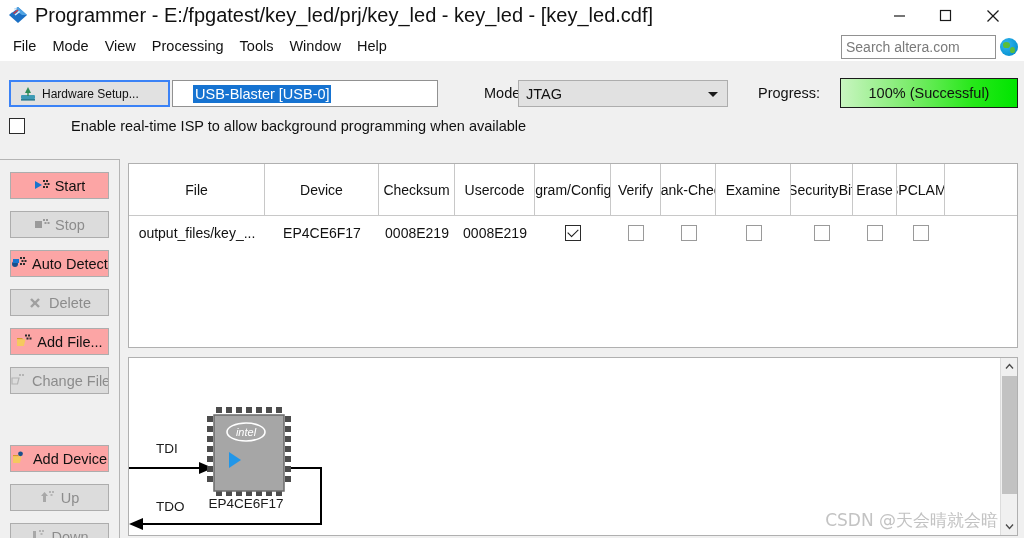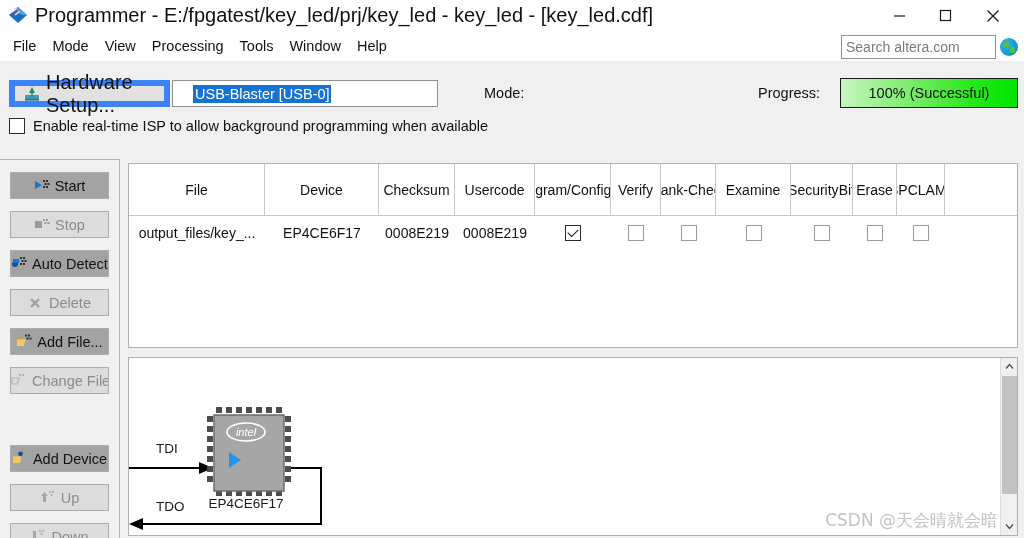--- a/index.html
+++ b/index.html
@@ -93,23 +93,23 @@
   
   #toolbar {
     position: absolute; top: 61px; left: 0;
     width: 1024px; height: 98px;
     background: #f0f0f0;
   }
   #hw-setup-btn {
     position: absolute; left: 9px; top: 19px;
     width: 161px; height: 27px;
     background: #e1e1e1;
-    border: 6px solid #3b82f6;
+    border: 2px solid #3b82f6;
     display: flex; align-items: center;
-    font-size: 20px; color: #111;
+    font-size: 12px; color: #111;
     cursor: default;
   }
   #hw-setup-icon { width: 18px; height: 18px; margin: 0 5px 0 8px; position: relative; flex:none;}
   #hw-field {
     position: absolute; left: 172px; top: 19px;
     width: 266px; height: 27px;
     background: #ffffff;
     border: 1px solid #919191;
     display: flex; align-items: center;
     padding-left: 20px;
@@ -158,41 +158,41 @@
     position: absolute; left: 9px; top: 57px;
     display: flex; align-items: center;
   }
   #isp-checkbox {
     width: 16px; height: 16px;
     border: 1px solid #2b2b2b;
     background: #ffffff;
     margin-right: 8px;
     flex: none;
   }
-  #isp-label { font-size: 14.5px; color: #111; white-space: nowrap; }
+  #isp-label { font-size: 14.5px; color: #111; white-space: nowrap; margin-left: 38px; }
   #red-note {
     position: absolute; left: 801px; top: 118px;
     font-size: 17px; color: #e8302a;
     font-family: "DejaVu Sans", sans-serif;
     white-space: nowrap;
   }
 
   
   #leftpanel {
     position: absolute; left: 0px; top: 159px;
     width: 120px; height: 379px;
     background: #f0f0f0;
     border-top: 1px solid #b4b4b4;
     border-right: 1px solid #b4b4b4;
   }
   .sidebtn {
     position: absolute; left: 10px;
     width: 99px; height: 27px;
     border: 1px solid #adadad;
-    background: #a3a3a3;
+    background: #fca5a5;
     display: flex; align-items: center; justify-content: center;
     font-size: 14.5px;
     color: #111111;
     cursor: default;
     white-space: nowrap;
     overflow: hidden;
   }
   .sidebtn.disabled { color: #8c8c8c; background: #dcdcdc; }
   .sidebtn .ico { width: 17px; height: 15px; margin-right: 4px; position: relative; flex: none; }
   .sidebtn .lbl { overflow: hidden; }
@@ -347,20 +347,24 @@
       </span>
       <span>Hardware Setup...</span>
     </div>
 
     <div id="hw-field">
       <span id="hw-field-value">USB-Blaster [USB-0]</span>
     </div>
 
     <div id="mode-label">Mode:</div>
 
+    <div id="mode-select">
+      <span>JTAG</span>
+      <span id="mode-arrow"></span>
+    </div>
 
     <div id="progress-label">Progress:</div>
     <div id="progress-bar">
       <span>100% (Successful)</span>
     </div>
 
     <div id="isp-check-row">
       <span id="isp-checkbox"></span>
       <span id="isp-label">Enable real-time ISP to allow background programming when available</span>
     </div>

